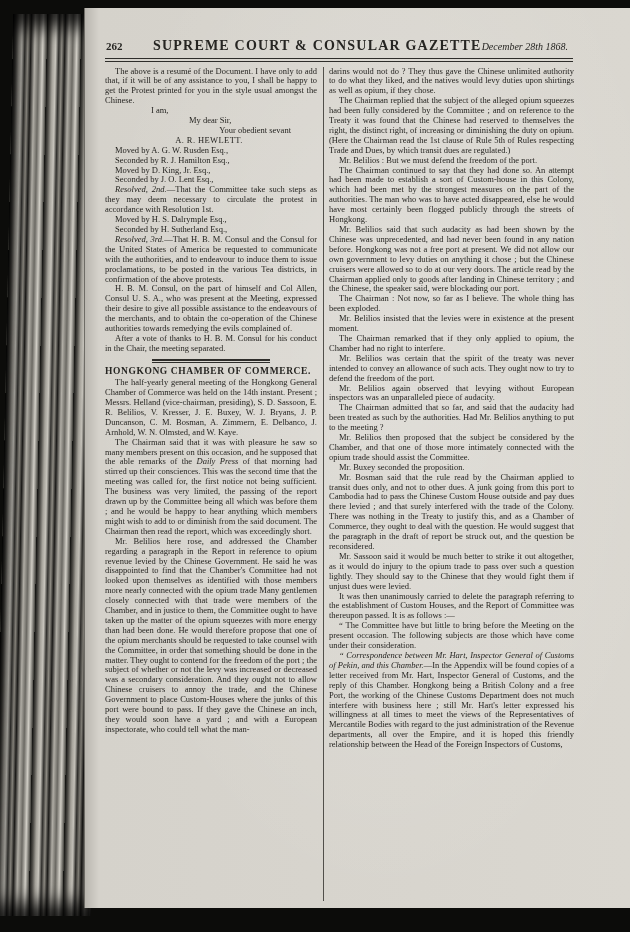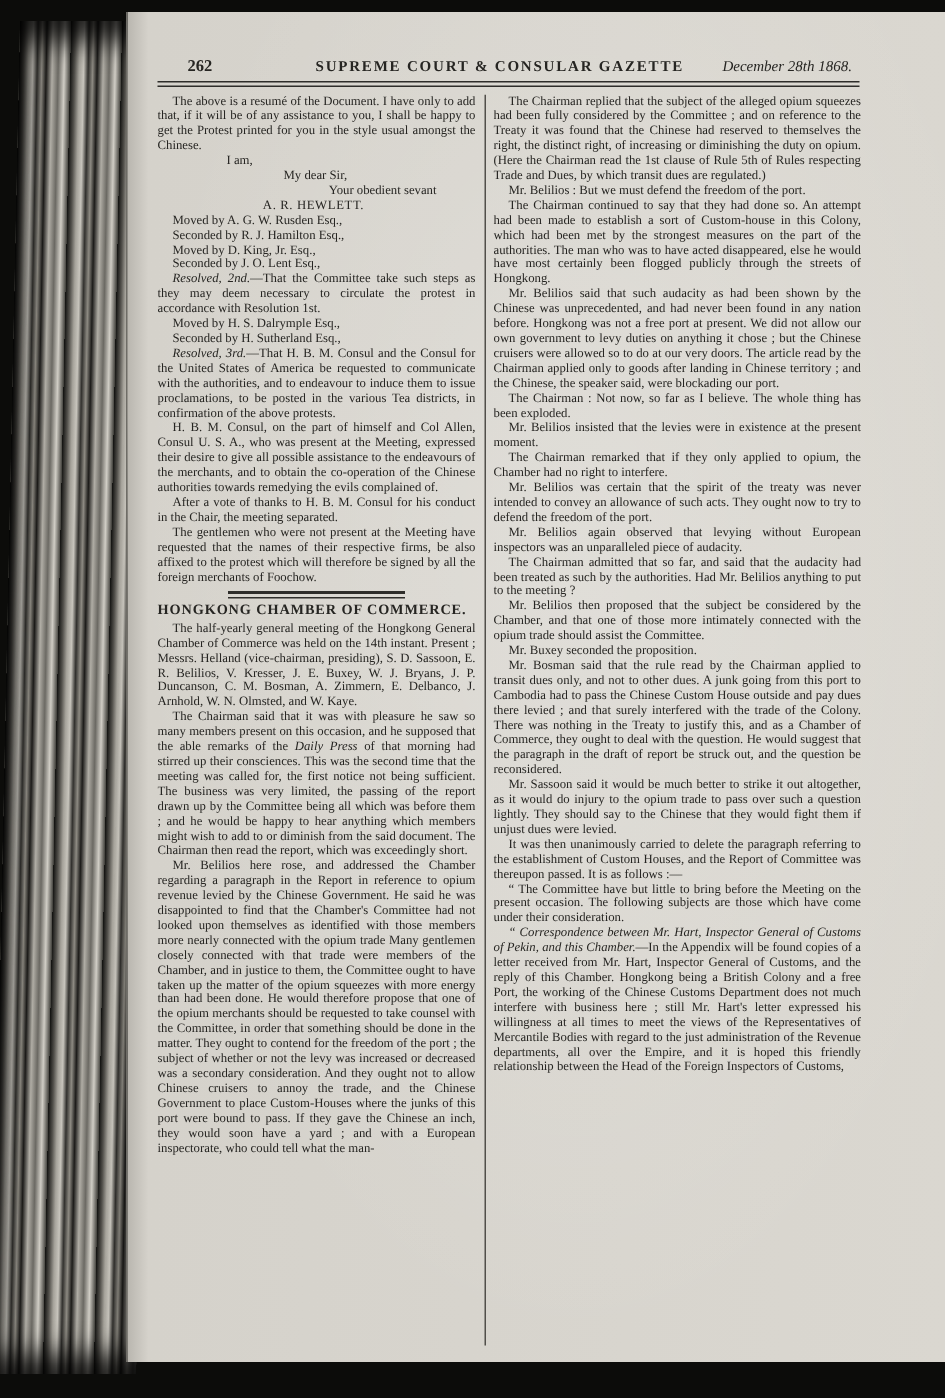--- a/index.html
+++ b/index.html
@@ -25,22 +25,22 @@
       linear-gradient(90deg, #b9b6af 0px, #d5d2cb 14px, #dad7d0 100%);
     border-left:1px solid #6e6c66;
     box-sizing:border-box;
     padding:30px 10px 0 20px;
     color:#262522;
   }
   .hdr {
     display:flex; align-items:baseline;
     width:462px; margin-left:1px;
   }
-  .hdr .pageno { font-weight:bold; font-size:11px; width:70px;margin-left:19px; }
-  .hdr .masthead { flex:1; text-align:right; font-weight:bold; font-size:10px; letter-spacing:1.2px; white-space:nowrap; }
+  .hdr .pageno { font-weight:bold; font-size:11px; width:70px; }
+  .hdr .masthead { flex:1; text-align:center; font-weight:bold; font-size:14px; letter-spacing:1.2px; white-space:nowrap; }
   .hdr .date { width:112px; text-align:right; font-style:italic; font-size:10px; white-space:nowrap; }
   .hdr-rule { width:468px; margin:4px 0 5px 0; border-top:1.6px solid #2e2d2a; border-bottom:1px solid #2e2d2a; height:1.5px; }
 
   .columns { display:flex; width:470px; height:838px; overflow:hidden; }
   .col { font-size:8.5px; line-height:9.9px; text-align:justify; overflow:hidden; }
   .col-left  { width:212px; height:838px; }
   .col-right { width:245px; height:838px; }
   .col-rule  { width:1px; background:#514f4a; margin:0 5px 0 6px; height:834px; }
 
   p { margin:0; text-indent:10px;font-family:Liberation Serif, serif; }
@@ -87,31 +87,31 @@
         <p>Moved by A. G. W. Rusden Esq.,</p>
         <p>Seconded by R. J. Hamilton Esq.,</p>
         <p>Moved by D. King, Jr. Esq.,</p>
         <p>Seconded by J. O. Lent Esq.,</p>
         <p><span class="ital">Resolved, 2nd.</span><span>—That the Committee take such steps as they may deem necessary to circulate the protest in accordance with Resolution 1st.</span></p>
         <p>Moved by H. S. Dalrymple Esq.,</p>
         <p>Seconded by H. Sutherland Esq.,</p>
         <p><span class="ital">Resolved, 3rd.</span><span>—That H. B. M. Consul and the Consul for the United States of America be requested to communicate with the authorities, and to endeavour to induce them to issue proclamations, to be posted in the various Tea districts, in confirmation of the above protests.</span></p>
         <p>H. B. M. Consul, on the part of himself and Col Allen, Consul U. S. A., who was present at the Meeting, expressed their desire to give all possible assistance to the endeavours of the merchants, and to obtain the co-operation of the Chinese authorities towards remedying the evils complained of.</p>
         <p>After a vote of thanks to H. B. M. Consul for his conduct in the Chair, the meeting separated.</p>
-        <p>The gentlemen who were not present at the Meeting have requested that the names of their respective firms, be also affixed to the protest which will therefore be signed by all the foreign merchants of Foochow.</p>
         <div class="section-divider"></div>
         <h2 class="section-heading">HONGKONG CHAMBER OF COMMERCE.</h2>
         <p>The half-yearly general meeting of the Hongkong General Chamber of Commerce was held on the 14th instant.  Present ; Messrs. Helland (vice-chairman, presiding), S. D. Sassoon, E. R. Belilios, V. Kresser, J. E. Buxey, W. J. Bryans, J. P. Duncanson, C. M. Bosman, A. Zimmern, E. Delbanco, J. Arnhold, W. N. Olmsted, and W. Kaye.</p>
         <p><span>The Chairman said that it was with pleasure he saw so many members present on this occasion, and he supposed that the able remarks of the </span><span class="ital">Daily Press</span><span> of that morning had stirred up their consciences.  This was the second time that the meeting was called for, the first notice not being sufficient.  The business was very limited, the passing of the report drawn up by the Committee being all which was before them ; and he would be happy to hear anything which members might wish to add to or diminish from the said document. The Chairman then read the report, which was exceedingly short.</span></p>
         <p>Mr. Belilios here rose, and addressed the Chamber regarding a paragraph in the Report in reference to opium revenue levied by the Chinese Government.  He said he was disappointed to find that the Chamber's Committee had not looked upon themselves as identified with those members more nearly connected with the opium trade  Many gentlemen closely connected with that trade were members of the Chamber, and in justice to them, the Committee ought to have taken up the matter of the opium squeezes with more energy than had been done.  He would therefore propose that one of the opium merchants should be requested to take counsel with the Committee, in order that something should be done in the matter.  They ought to contend for the freedom of the port ; the subject of whether or not the levy was increased or decreased was a secondary consideration.  And they ought not to allow Chinese cruisers to annoy the trade, and the Chinese Government to place Custom-Houses where the junks of this port were bound to pass.  If they gave the Chinese an inch, they would soon have a yard ; and with a European inspectorate, who could tell what the man-</p>
       </div>
 
       <div class="col-rule"></div>
 
       <div class="col col-right">
+        <p class="noind">darins would not do ?  They thus gave the Chinese unlimited authority to do what they liked, and the natives would levy duties upon shirtings as well as opium, if they chose.</p>
         <p>The Chairman replied that the subject of the alleged opium squeezes had been fully considered by the Committee ; and on reference to the Treaty it was found that the Chinese had reserved to themselves the right, the distinct right, of increasing or diminishing the duty on opium.  (Here the Chairman read the 1st clause of Rule 5th of Rules respecting Trade and Dues, by which transit dues are regulated.)</p>
         <p>Mr. Belilios : But we must defend the freedom of the port.</p>
         <p>The Chairman continued to say that they had done so.  An attempt had been made to establish a sort of Custom-house in this Colony, which had been met by the strongest measures on the part of the authorities. The man who was to have acted disappeared, else he would have most certainly been flogged publicly through the streets of Hongkong.</p>
         <p>Mr. Belilios said that such audacity as had been shown by the Chinese was unprecedented, and had never been found in any nation before.  Hongkong was not a free port at present.  We did not allow our own government to levy duties on anything it chose ; but the Chinese cruisers were allowed so to do at our very doors.  The article read by the Chairman applied only to goods after landing in Chinese territory ; and the Chinese, the speaker said, were blockading our port.</p>
         <p>The Chairman : Not now, so far as I believe.  The whole thing has been exploded.</p>
         <p>Mr. Belilios insisted that the levies were in existence at the present moment.</p>
         <p>The Chairman remarked that if they only applied to opium, the Chamber had no right to interfere.</p>
         <p>Mr. Belilios was certain that the spirit of the treaty was never intended to convey an allowance of such acts.  They ought now to try to defend the freedom of the port.</p>
         <p>Mr. Belilios again observed that levying without European inspectors was an unparalleled piece of audacity.</p>
         <p>The Chairman admitted that so far, and said that the audacity had been treated as such by the authorities.  Had Mr. Belilios anything to put to the meeting ?</p>

